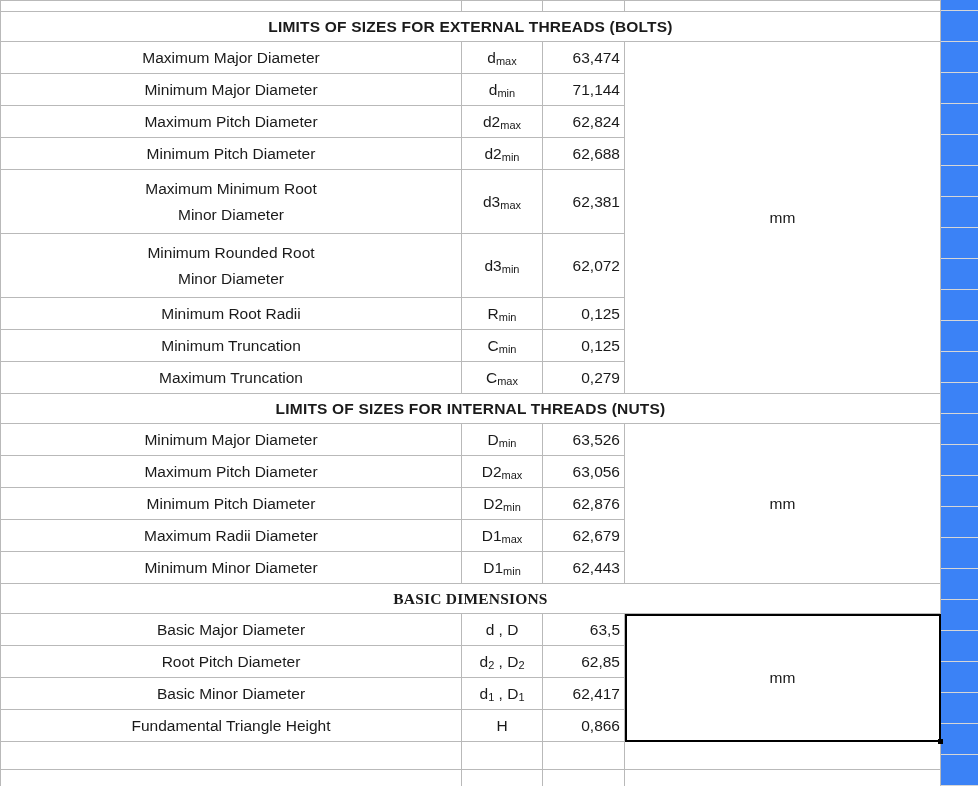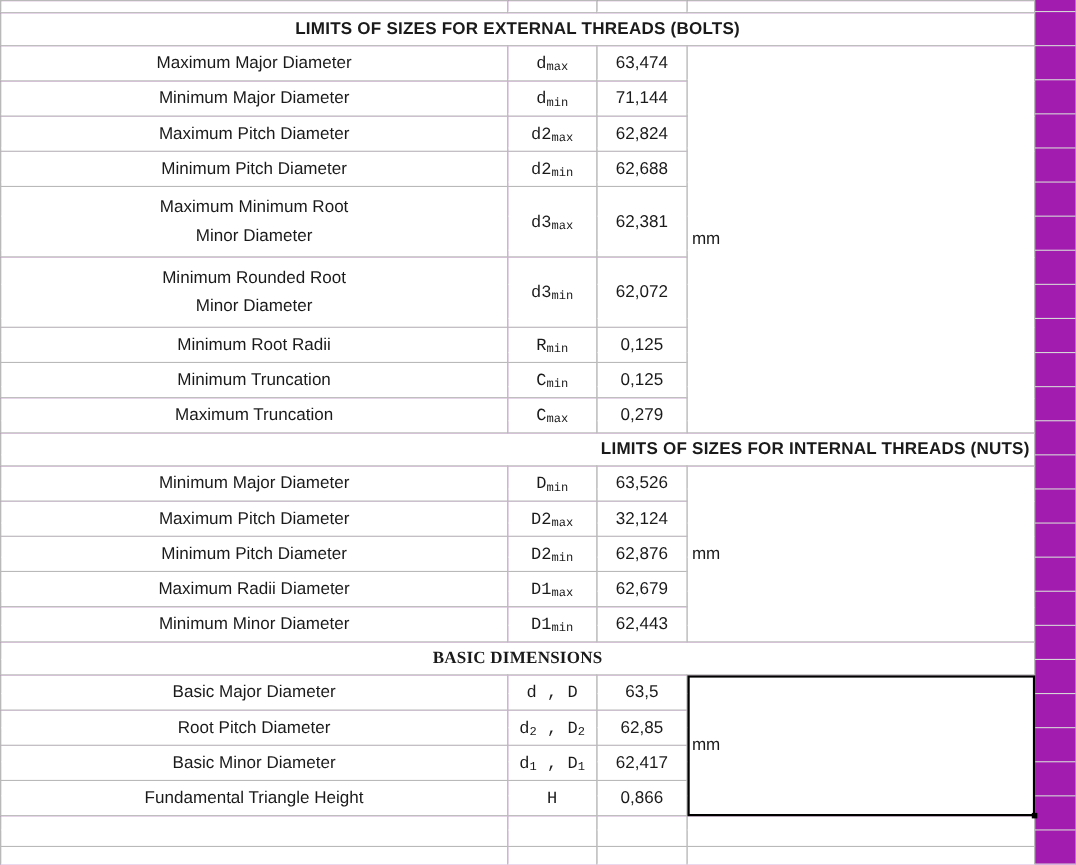--- a/index.html
+++ b/index.html
@@ -11,21 +11,21 @@
     width: 978px;
     height: 786px;
     overflow: hidden;
     font-family: "Liberation Sans", sans-serif;
     color: #1a1a1a;
   }
   .sheet {
     position: relative;
     width: 978px;
     height: 786px;
-    background: #a21caf;
+    background: #3b82f6;
   }
 
   
   .bg-grid {
     position: absolute;
     inset: 0;
     pointer-events: none;
   }
   .vline {
     position: absolute;
@@ -72,31 +72,31 @@
   .strip-yellow{ background: #ffff00; }
 
   .section-hdr {
     text-align: center;
     font-weight: bold;
     font-size: 16px;
     letter-spacing: .2px;
     height: 29px;
   }
   .sec-blue   { background: #9dd3e0; color: #1a1a1a; }
-  .sec-orange { background: #ed7d31; color: #1a1a1a; text-align: right; }
+  .sec-orange { background: #ed7d31; color: #1a1a1a; }
   .sec-green  { background: #bdd5c8; color: #1a1a1a; font-family: Liberation Serif, serif; }
 
   .row td { height: 31px; }
   .row-tall td { height: 63px; }
 
   .label  { text-align: center; font-size: 15.5px; }
   .label .two-line { line-height: 1.65; }
-  .sym    { text-align: center; font-size: 15.5px; font-family: Liberation Mono, monospace; }
-  .val    { text-align: center; font-size: 15.5px; }
-  .unit   { text-align: left; font-size: 15.5px; vertical-align: middle; }
+  .sym    { text-align: center; font-size: 15.5px; }
+  .val    { text-align: right; font-size: 15.5px; }
+  .unit   { text-align: center; font-size: 15.5px; vertical-align: middle; }
 
   sub {
     font-size: 11px;
     vertical-align: baseline;
     position: relative;
     top: 2px;
   }
 
   
   .selected {
@@ -242,21 +242,21 @@
       <tr class="row">
         <td class="label">Minimum Major Diameter</td>
         <td class="sym"><span>D</span><sub>min</sub></td>
         <td class="val">63,526</td>
         <td class="unit" rowspan="5">mm</td>
       </tr>
 
       <tr class="row">
         <td class="label">Maximum Pitch Diameter</td>
         <td class="sym"><span>D2</span><sub>max</sub></td>
-        <td class="val">32,124</td>
+        <td class="val">63,056</td>
       </tr>
 
       <tr class="row">
         <td class="label">Minimum Pitch Diameter</td>
         <td class="sym"><span>D2</span><sub>min</sub></td>
         <td class="val">62,876</td>
       </tr>
 
       <tr class="row">
         <td class="label">Maximum Radii Diameter</td>

